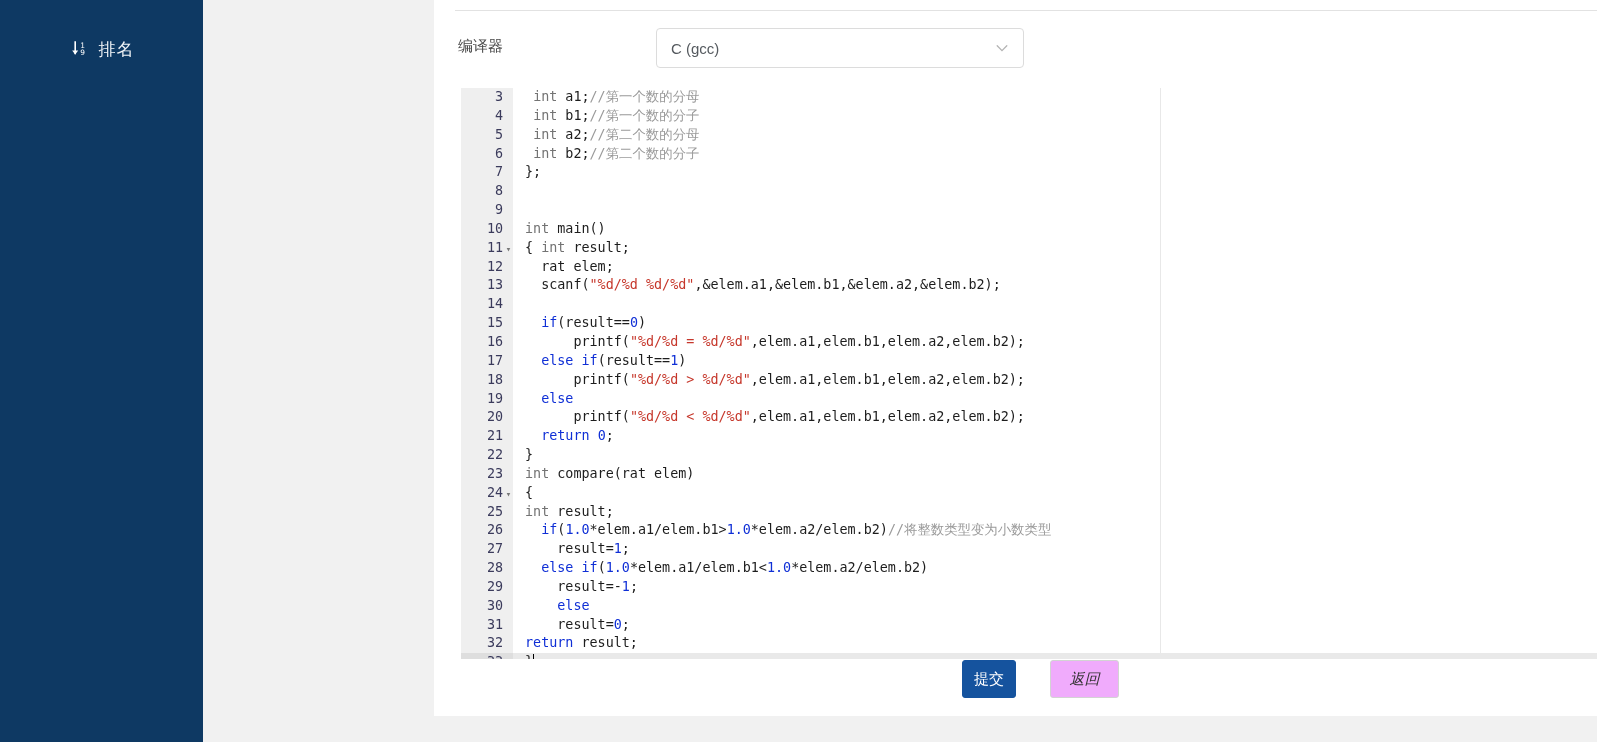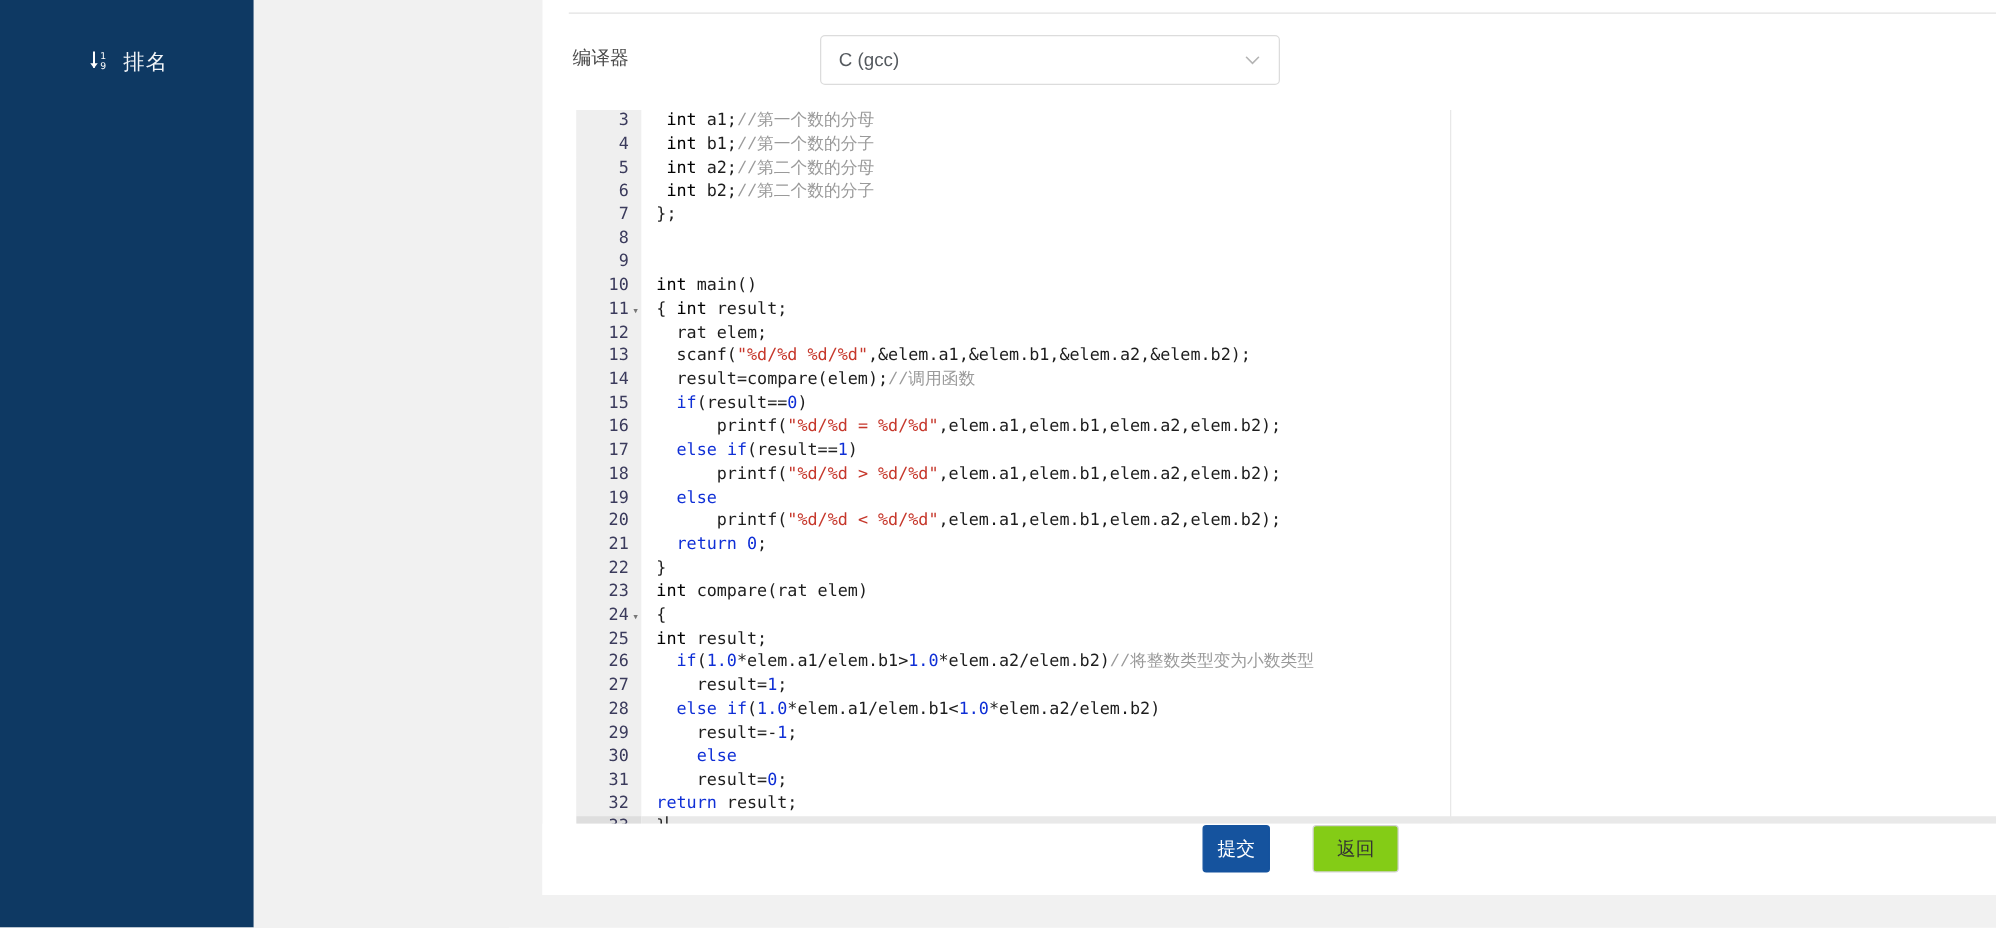--- a/index.html
+++ b/index.html
@@ -143,23 +143,23 @@
     text-align: center;
     color: #777; font-size: 9px; line-height: 20px;
   }
   .code {
     position: absolute; left: 56px; top: 0;
     height: 18.85px;
     color: #1d1d1d;
     white-space: pre;
   }
   .k  { color: #0f2fd6; }      
-  .ty { color: #000000; margin-top: 36px; }      
+  .ty { color: #737373; margin-top: 36px; }      
   .st { color: #c6372b; }      
-  .cm { color: #9a9a9a; font-family: Liberation Mono, monospace; }      
+  .cm { color: #9a9a9a; }      
   .nu { color: #0f2fd6; }      
   .pl { color: #1d1d1d; }
   .caret {
     display: inline-block;
     width: 1px; height: 14px;
     background: #000; vertical-align: -2px;
   }
 
   
   .footer {
@@ -174,27 +174,28 @@
     border: 1px solid #15539e;
     border-radius: 3px;
     color: #ffffff;
     font-size: 15px;
     font-family: "DejaVu Sans", "Liberation Sans", sans-serif;
     cursor: pointer;
   }
   .btn-back {
     position: absolute; left: 616px; top: 1px;
     width: 69px; height: 38px;
-    background: #84cc16;
+    background: #f0abfc;
     border: 1px solid #d3d3d3;
     border-radius: 3px;
     color: #333333;
     font-size: 15px;
     font-family: "DejaVu Sans", "Liberation Sans", sans-serif;
     cursor: pointer;
+    font-style: italic;
   }
 </style>
 </head>
 <body>
 
 <div id="app">
 
   <div class="sidebar">
     <div class="sidebar-item">
       <span class="icon">
@@ -235,21 +236,21 @@
             <div class="line"><div class="ln-bg"></div><div class="code-bg"></div><div class="ln">4</div><div class="code"><span class="pl">  </span><span class="ty">int</span><span class="pl"> b1;</span><span class="cm">//第一个数的分子</span></div></div>
             <div class="line"><div class="ln-bg"></div><div class="code-bg"></div><div class="ln">5</div><div class="code"><span class="pl">  </span><span class="ty">int</span><span class="pl"> a2;</span><span class="cm">//第二个数的分母</span></div></div>
             <div class="line"><div class="ln-bg"></div><div class="code-bg"></div><div class="ln">6</div><div class="code"><span class="pl">  </span><span class="ty">int</span><span class="pl"> b2;</span><span class="cm">//第二个数的分子</span></div></div>
             <div class="line"><div class="ln-bg"></div><div class="code-bg"></div><div class="ln">7</div><div class="code"><span class="pl"> };</span></div></div>
             <div class="line"><div class="ln-bg"></div><div class="code-bg"></div><div class="ln">8</div></div>
             <div class="line"><div class="ln-bg"></div><div class="code-bg"></div><div class="ln">9</div></div>
             <div class="line"><div class="ln-bg"></div><div class="code-bg"></div><div class="ln">10</div><div class="code"><span class="pl"> </span><span class="ty">int</span><span class="pl"> main()</span></div></div>
             <div class="line"><div class="ln-bg"></div><div class="code-bg"></div><div class="ln">11</div><div class="fold">▾</div><div class="code"><span class="pl"> { </span><span class="ty">int</span><span class="pl"> result;</span></div></div>
             <div class="line"><div class="ln-bg"></div><div class="code-bg"></div><div class="ln">12</div><div class="code"><span class="pl">   rat elem;</span></div></div>
             <div class="line"><div class="ln-bg"></div><div class="code-bg"></div><div class="ln">13</div><div class="code"><span class="pl">   scanf(</span><span class="st">"%d/%d %d/%d"</span><span class="pl">,&amp;elem.a1,&amp;elem.b1,&amp;elem.a2,&amp;elem.b2);</span></div></div>
-            <div class="line"><div class="ln-bg"></div><div class="code-bg"></div><div class="ln">14</div><div class="code"><span class="pl">   result=compare(elem);</span><span class="cm">//调用函数</span></div></div>
+            <div class="line"><div class="ln-bg"></div><div class="code-bg"></div><div class="ln">14</div></div>
             <div class="line"><div class="ln-bg"></div><div class="code-bg"></div><div class="ln">15</div><div class="code"><span class="pl">   </span><span class="k">if</span><span class="pl">(result==</span><span class="nu">0</span><span class="pl">)</span></div></div>
             <div class="line"><div class="ln-bg"></div><div class="code-bg"></div><div class="ln">16</div><div class="code"><span class="pl">       printf(</span><span class="st">"%d/%d = %d/%d"</span><span class="pl">,elem.a1,elem.b1,elem.a2,elem.b2);</span></div></div>
             <div class="line"><div class="ln-bg"></div><div class="code-bg"></div><div class="ln">17</div><div class="code"><span class="pl">   </span><span class="k">else</span><span class="pl"> </span><span class="k">if</span><span class="pl">(result==</span><span class="nu">1</span><span class="pl">)</span></div></div>
             <div class="line"><div class="ln-bg"></div><div class="code-bg"></div><div class="ln">18</div><div class="code"><span class="pl">       printf(</span><span class="st">"%d/%d &gt; %d/%d"</span><span class="pl">,elem.a1,elem.b1,elem.a2,elem.b2);</span></div></div>
             <div class="line"><div class="ln-bg"></div><div class="code-bg"></div><div class="ln">19</div><div class="code"><span class="pl">   </span><span class="k">else</span></div></div>
             <div class="line"><div class="ln-bg"></div><div class="code-bg"></div><div class="ln">20</div><div class="code"><span class="pl">       printf(</span><span class="st">"%d/%d &lt; %d/%d"</span><span class="pl">,elem.a1,elem.b1,elem.a2,elem.b2);</span></div></div>
             <div class="line"><div class="ln-bg"></div><div class="code-bg"></div><div class="ln">21</div><div class="code"><span class="pl">   </span><span class="k">return</span><span class="pl"> </span><span class="nu">0</span><span class="pl">;</span></div></div>
             <div class="line"><div class="ln-bg"></div><div class="code-bg"></div><div class="ln">22</div><div class="code"><span class="pl"> }</span></div></div>
             <div class="line"><div class="ln-bg"></div><div class="code-bg"></div><div class="ln">23</div><div class="code"><span class="pl"> </span><span class="ty">int</span><span class="pl"> compare(rat elem)</span></div></div>
             <div class="line"><div class="ln-bg"></div><div class="code-bg"></div><div class="ln">24</div><div class="fold">▾</div><div class="code"><span class="pl"> {</span></div></div>

